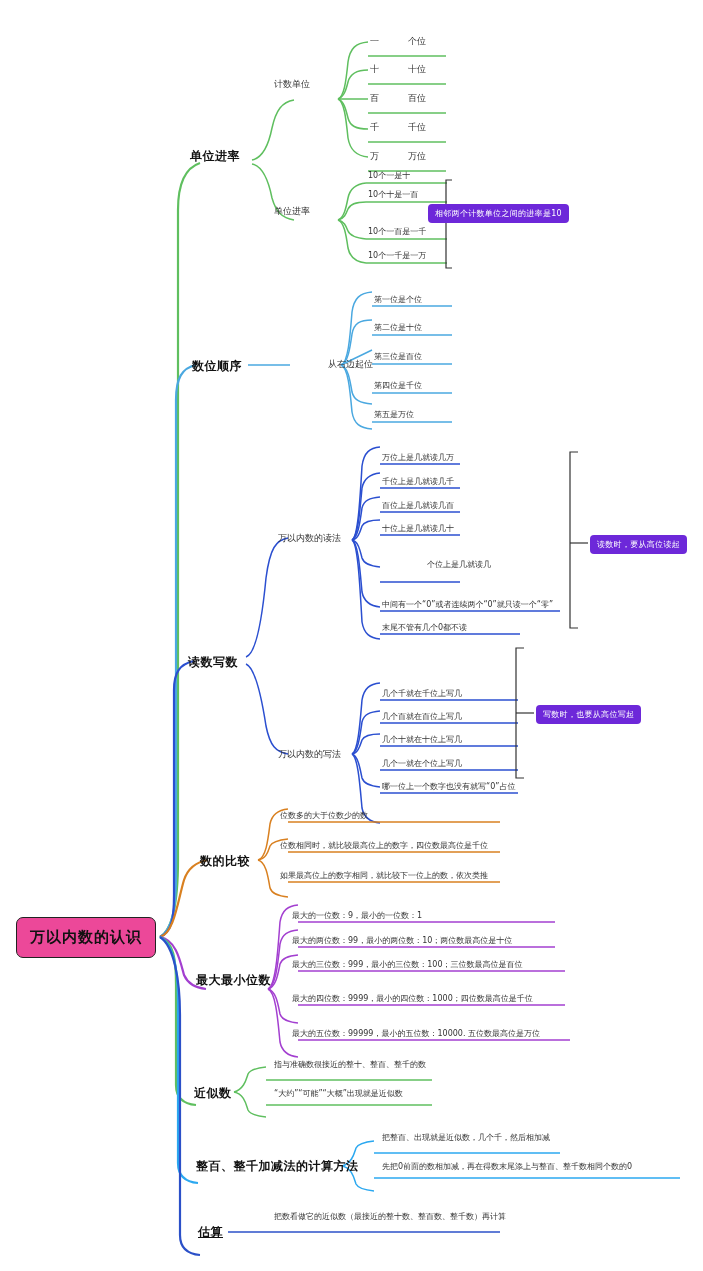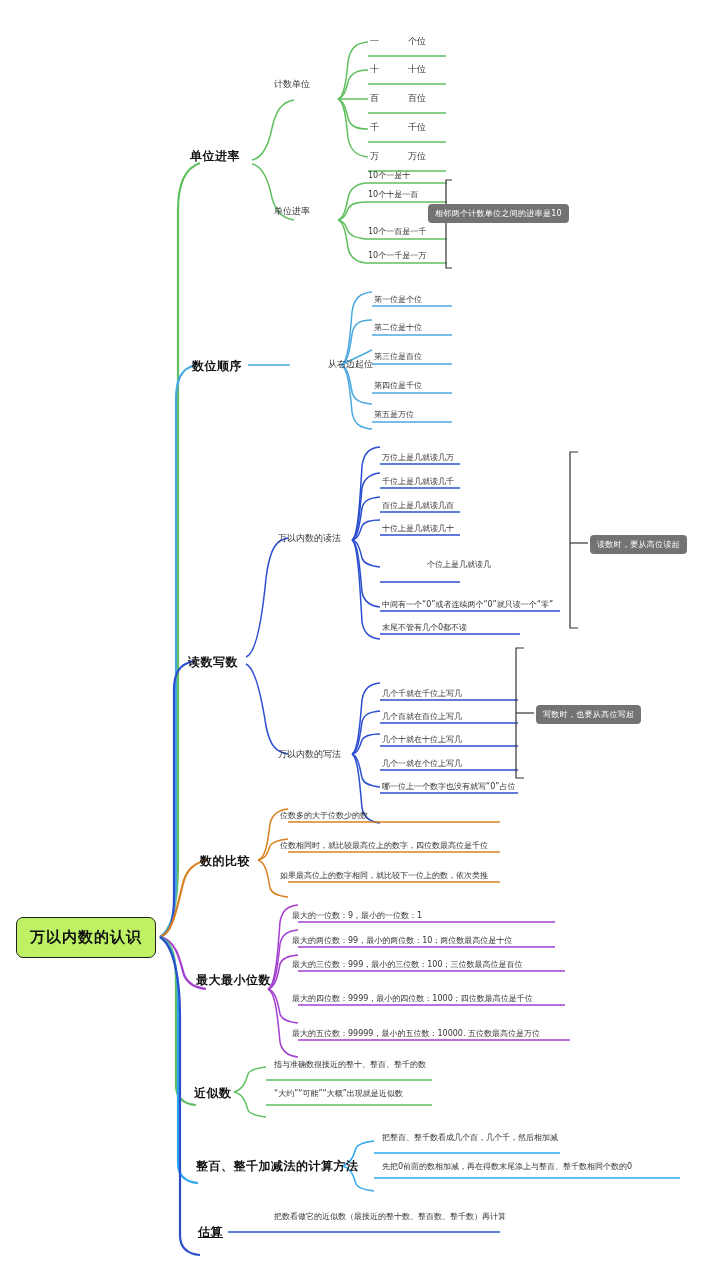--- a/index.html
+++ b/index.html
@@ -1,27 +1,27 @@
 <!DOCTYPE html>
 <html><head>
 <meta charset="utf-8">
 <style>
   html,body{margin:0;padding:0;background:#ffffff;}
   body{width:703px;height:1271px;position:relative;overflow:hidden;
        font-family:"DejaVu Sans","Liberation Sans",sans-serif;}
   #canvas{position:absolute;left:0;top:0;width:703px;height:1271px;}
   svg.wires{position:absolute;left:0;top:0;width:703px;height:1271px;pointer-events:none;}
   .node{position:absolute;white-space:nowrap;}
-  .root{border:1.6px solid #222;border-radius:7px;background:#bef264;
+  .root{border:1.6px solid #222;border-radius:7px;background:#ec4899;
         font-size:15px;font-weight:bold;color:#111;padding:10px 13px;
         left:16px;top:917px;letter-spacing:1px;}
   .topic{font-size:12px;font-weight:bold;color:#111;letter-spacing:.5px;}
   .sub{font-size:9px;color:#333;}
   .leaf{font-size:8px;color:#333;}
-  .callout{background:#737373;color:#fff;font-size:8px;border-radius:4px;
+  .callout{background:#6d28d9;color:#fff;font-size:8px;border-radius:4px;
            padding:4px 7px;letter-spacing:.3px;}
   .pairL{font-size:9px;color:#333;position:absolute;}
   .pairR{font-size:9px;color:#333;position:absolute;}
 </style>
 </head>
 <body>
 
 <div id="canvas">
 
   <svg class="wires" viewBox="0 0 703 1271" xmlns="http://www.w3.org/2000/svg">
@@ -215,19 +215,19 @@
   <div class="node leaf" style="left:292px;top:935px;">最大的两位数：99，最小的两位数：10；两位数最高位是十位</div>
   <div class="node leaf" style="left:292px;top:959px;">最大的三位数：999，最小的三位数：100；三位数最高位是百位</div>
   <div class="node leaf" style="left:292px;top:993px;">最大的四位数：9999，最小的四位数：1000；四位数最高位是千位</div>
   <div class="node leaf" style="left:292px;top:1028px;">最大的五位数：99999，最小的五位数：10000. 五位数最高位是万位</div>
 
   <div class="node topic" style="left:194px;top:1085px;">近似数</div>
   <div class="node leaf" style="left:274px;top:1059px;">指与准确数很接近的整十、整百、整千的数</div>
   <div class="node leaf" style="left:274px;top:1088px;">“大约”“可能”“大概”出现就是近似数</div>
 
   <div class="node topic" style="left:196px;top:1158px;">整百、整千加减法的计算方法</div>
-  <div class="node leaf" style="left:382px;top:1132px;">把整百、整千数看成几个百，几个千，然后相加减</div>
+  <div class="node leaf" style="left:382px;top:1132px;">把整百、出现就是近似数，几个千，然后相加减</div>
   <div class="node leaf" style="left:382px;top:1161px;">先把0前面的数相加减，再在得数末尾添上与整百、整千数相同个数的0</div>
 
   <div class="node topic" style="left:198px;top:1224px;text-decoration:underline;">估算</div>
   <div class="node leaf" style="left:274px;top:1211px;">把数看做它的近似数（最接近的整十数、整百数、整千数）再计算</div>
 
 </div>
 
 </body></html>

